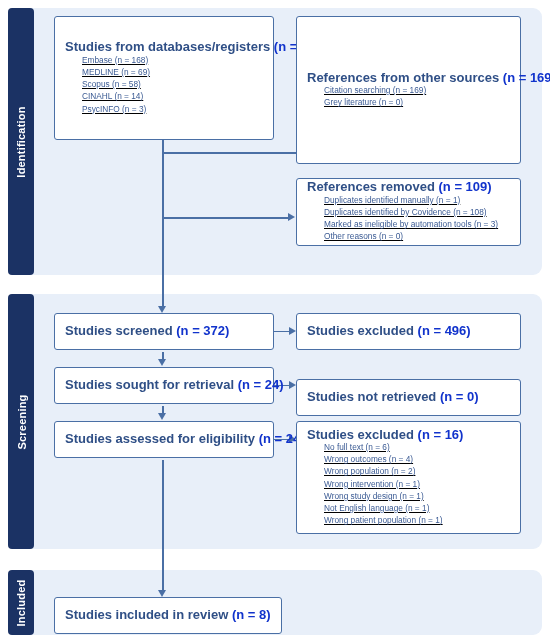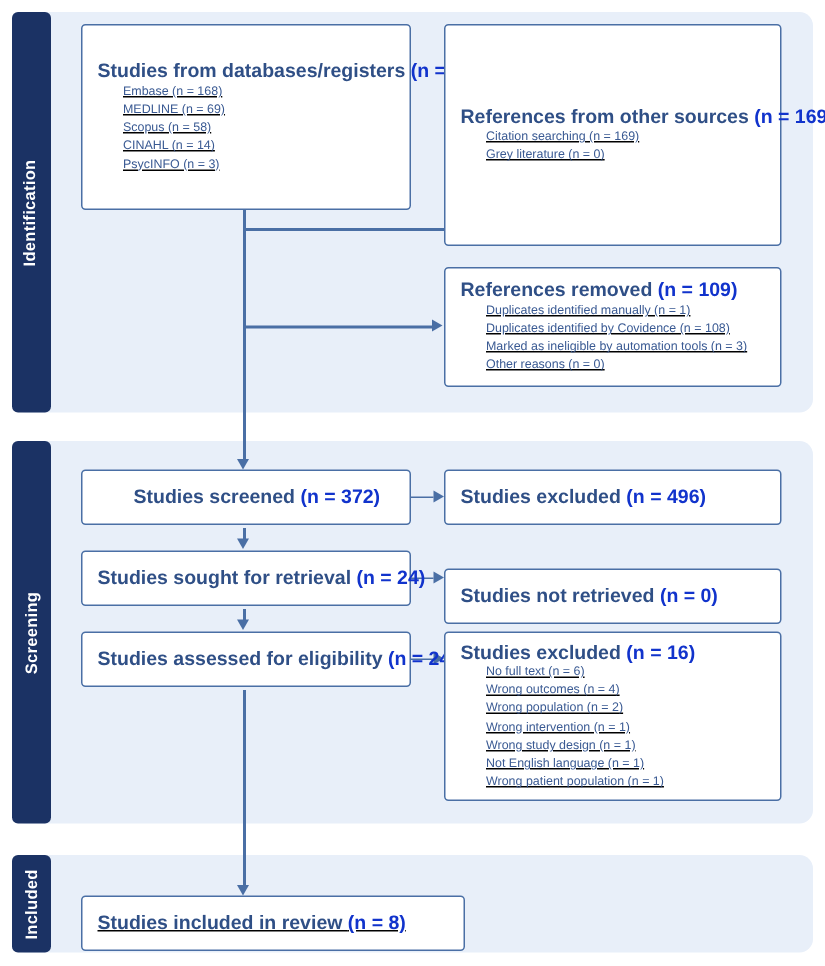--- a/index.html
+++ b/index.html
@@ -176,33 +176,33 @@
   <div class="box" style="left:296px; top:16px; width:225px; height:148px;">
     <div class="box-inner">
       <div class="box-title"><span>References from other sources </span><span class="count">(n = 169)</span></div>
       <ul class="sub-list">
         <li>Citation searching (n = 169)</li>
         <li>Grey literature (n = 0)</li>
       </ul>
     </div>
   </div>
 
-  <div class="box" style="left:296px; top:178px; width:225px; height:80px;">
+  <div class="box" style="left:296px; top:178px; width:225px; height:68px;">
     <div class="box-inner">
       <div class="box-title"><span>References removed </span><span class="count">(n = 109)</span></div>
       <ul class="sub-list">
         <li>Duplicates identified manually (n = 1)</li>
         <li>Duplicates identified by Covidence (n = 108)</li>
         <li>Marked as ineligible by automation tools (n = 3)</li>
         <li>Other reasons (n = 0)</li>
       </ul>
     </div>
   </div>
 
-  <div class="box" style="left:54px; top:313px; width:220px; height:37px;padding-left:24px;">
+  <div class="box" style="left:54px; top:313px; width:220px; height:37px;">
     <div class="box-inner">
       <div class="box-title"><span>Studies screened </span><span class="count">(n = 372)</span></div>
     </div>
   </div>
 
   <div class="box" style="left:296px; top:313px; width:225px; height:37px;">
     <div class="box-inner">
       <div class="box-title"><span>Studies excluded </span><span class="count">(n = 496)</span></div>
     </div>
   </div>
@@ -233,19 +233,19 @@
         <li>Wrong outcomes (n = 4)</li>
         <li>Wrong population (n = 2)</li>
         <li>Wrong intervention (n = 1)</li>
         <li>Wrong study design (n = 1)</li>
         <li>Not English language (n = 1)</li>
         <li>Wrong patient population (n = 1)</li>
       </ul>
     </div>
   </div>
 
-  <div class="box" style="left:54px; top:597px; width:256px; height:37px;text-decoration:underline;">
+  <div class="box" style="left:54px; top:597px; width:228px; height:37px;">
     <div class="box-inner">
       <div class="box-title"><span>Studies included in review </span><span class="count">(n = 8)</span></div>
     </div>
   </div>
 
 </div>
 
 </body></html>

